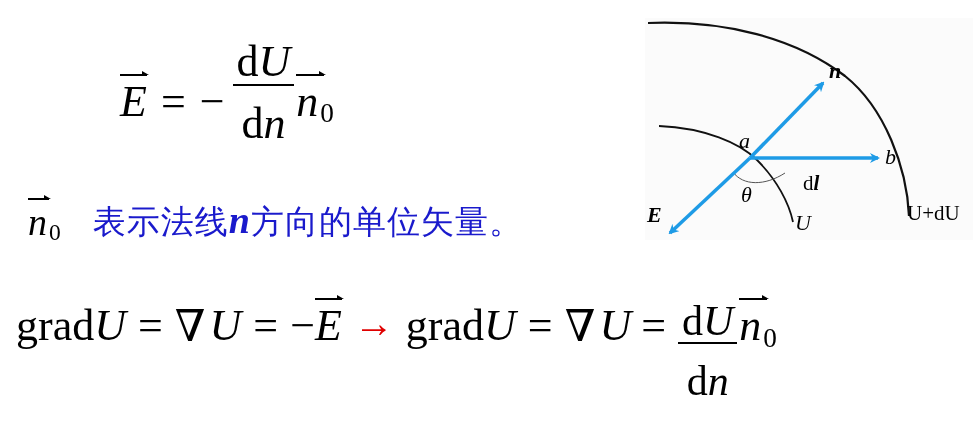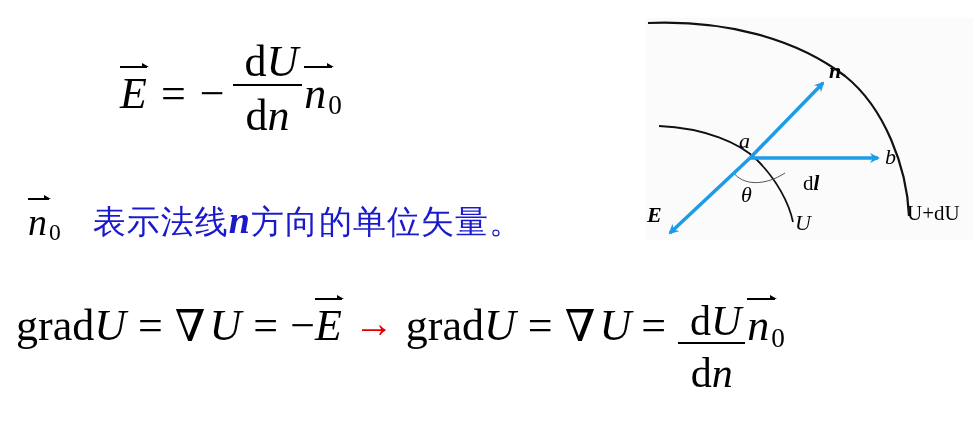--- a/index.html
+++ b/index.html
@@ -1,23 +1,23 @@
 <!DOCTYPE html>
 <html><head>
 <meta charset="utf-8">
 <style>
   html, body { margin:0; padding:0; background:#ffffff; }
   body { width:979px; height:426px; position:relative; overflow:hidden;
          font-family:"Liberation Serif", "DejaVu Serif", serif; color:#000; }
   .abs { position:absolute; }
   .it { font-style:italic; }
   .frac { display:inline-flex; flex-direction:column; align-items:center; vertical-align:middle; }
-  .frac .num { padding:0 4px; line-height:1;margin-left:8px; }
+  .frac .num { padding:0 4px; line-height:1; }
   .frac .bar { align-self:stretch; height:2px; background:#000; }
-  .frac .den { padding:8px 4px; line-height:1; }
+  .frac .den { padding:16px 4px; line-height:1; }
   .vec { position:relative; display:inline-block; }
   .vec .arr { position:absolute; left:0; right:0; top:-2px; height:2px; background:#000; }
   .vec .arr::after { content:""; position:absolute; right:-2px; top:-3px;
         border-left:7px solid #000; border-top:4px solid transparent; border-bottom:0 solid transparent; }
   .sub { font-size:0.62em; position:relative; top:0.25em; margin-left:2px; font-style:normal; }
 
   #eq1 { left:120px; top:40px; font-size:44px; display:flex; align-items:center; }
   #eq1 .frac { font-size:44px; margin:0 2px; }
 
   #note { left:28px; top:198px; font-size:38px; display:flex; align-items:center; }

